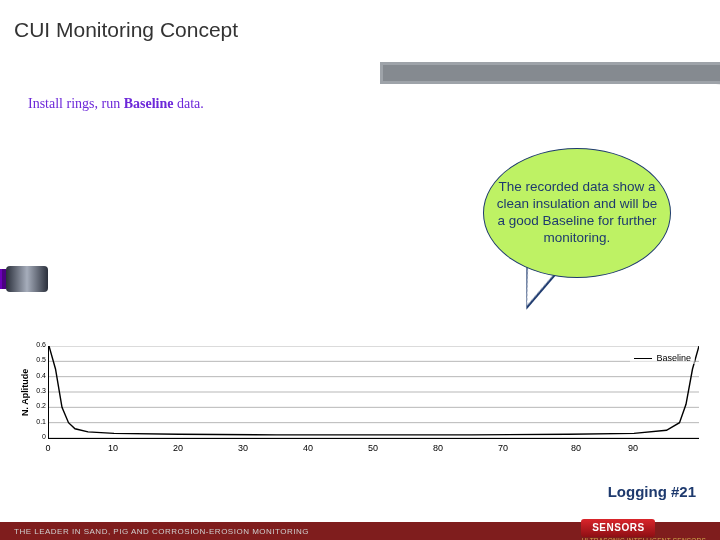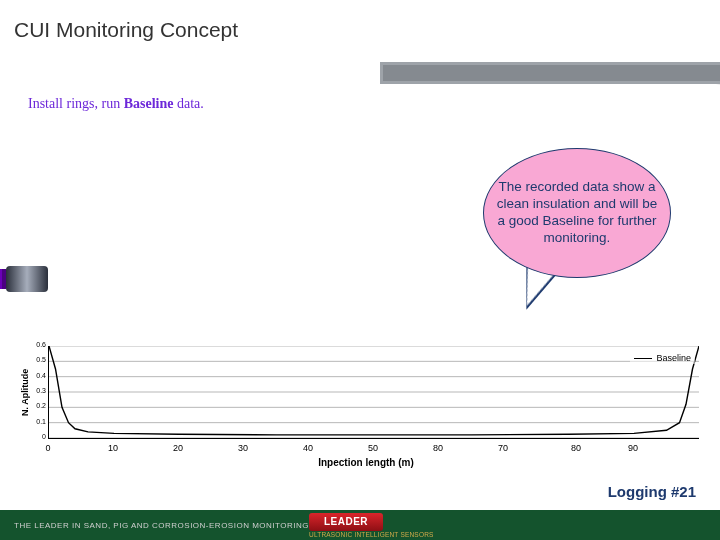--- a/index.html
+++ b/index.html
@@ -67,21 +67,21 @@
     left:-4px; top:3px; width:4px; height:20px;
     background:#4b0082;
     box-shadow:-2px 0 #6a00b8,-4px 0 #8b00e0,-6px 0 #aa33ff;
   }
   .callout {
     position: absolute;
     left: 483px;
     top: 148px;
     width: 188px;
     height: 130px;
-    background: #f9a8d4;
+    background: #bef264;
     border: 1.5px solid #1e3a6e;
     border-radius: 50%;
     display: flex;
     align-items: center;
     justify-content: center;
     text-align: center;
     padding: 14px 10px;
     box-sizing: border-box;
     font-size: 13.5px;
     color: #1e3a6e;
@@ -178,24 +178,25 @@
     position:absolute;
     right:24px;
     bottom:40px;
     font-size:15px;
     font-weight:bold;
     color:#1e3a6e;
   }
   .footer {
     position:absolute;
     left:0; right:0; bottom:0;
-    height:30px;
-    background:#14532d;
+    height:18px;
+    background:#7f1d1d;
     display:flex;
     align-items:center;
+    justify-content:space-between;
     padding:0 14px;
     color:#cfcfcf;
     font-size:8px;
     letter-spacing:.5px;
   }
   .brand {
     display:flex; align-items:center; gap:6px;
   }
   .brand-logo {
     width:74px; height:18px;
@@ -261,26 +262,25 @@
       <div class="xtick" style="left: 152px;">20</div>
       <div class="xtick" style="left: 217px;">30</div>
       <div class="xtick" style="left: 282px;">40</div>
       <div class="xtick" style="left: 347px;">50</div>
       <div class="xtick" style="left: 412px;">80</div>
       <div class="xtick" style="left: 477px;">70</div>
       <div class="xtick" style="left: 550px;">80</div>
       <div class="xtick" style="left: 607px;">90</div>
       <div class="xtick" style="left: 704px;">100</div>
     </div>
-  <div class="xlab">Inpection length (m)</div>
 </div>
 
 <div class="logging">Logging #21</div>
 
 <div class="footer">
   <span>THE LEADER IN SAND, PIG AND CORROSION-EROSION MONITORING</span>
   <div class="brand">
     <div>
-      <div class="brand-logo">LEADER</div>
+      <div class="brand-logo">SENSORS</div>
       <div class="brand-sub">ULTRASONIC INTELLIGENT SENSORS</div>
     </div>
   </div>
 </div>
 
 </body></html>

